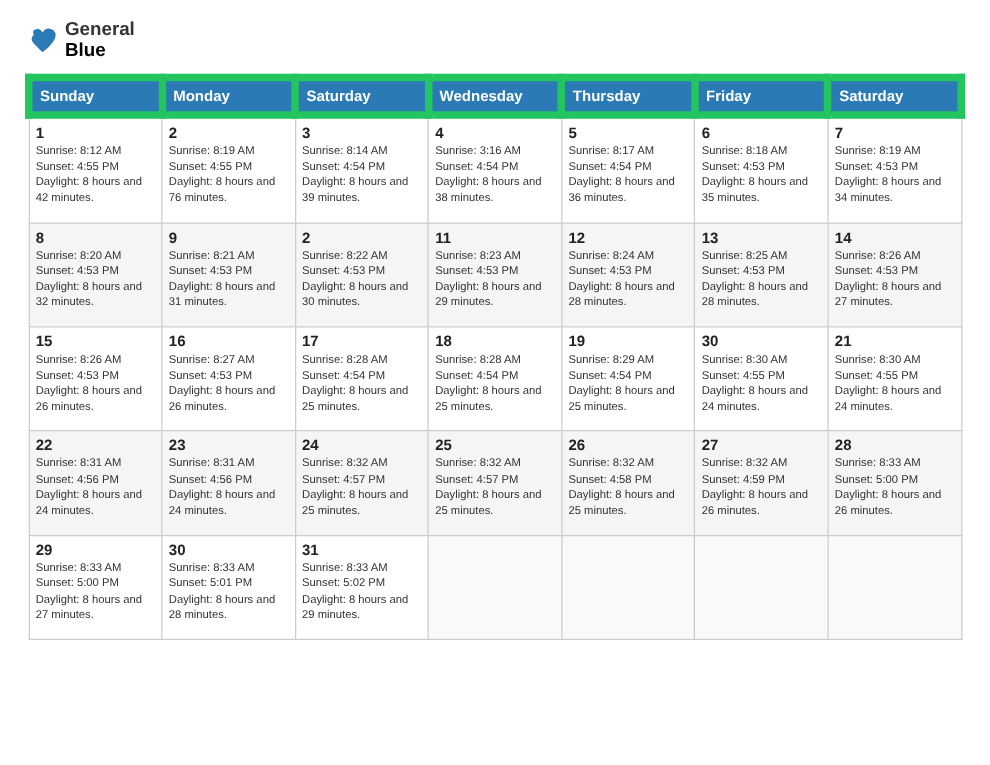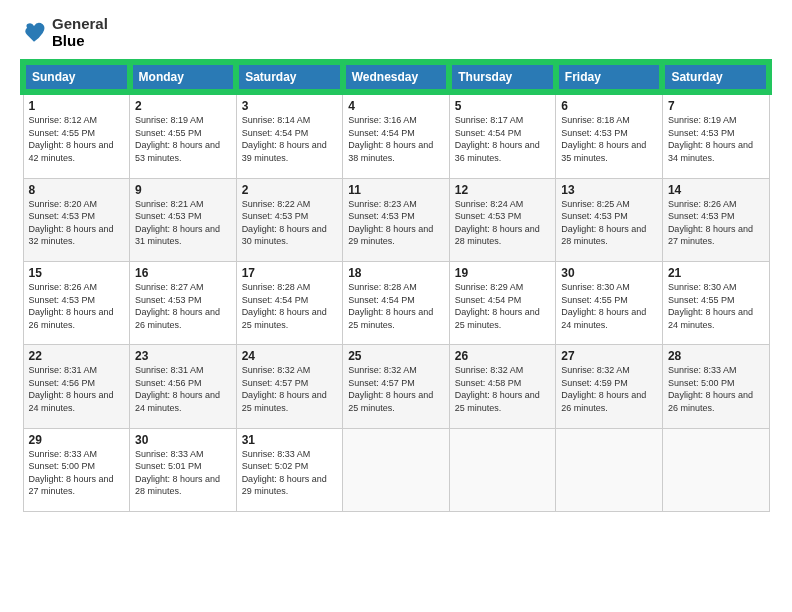--- a/index.html
+++ b/index.html
@@ -140,21 +140,21 @@
           <span>Sunrise: 8:12 AM</span><br>
           <span>Sunset: 4:55 PM</span><br>
           <span>Daylight: 8 hours and 42 minutes.</span>
         </div>
       </td>
           <td>
         <span class="day-number">2</span>
         <div class="day-info">
           <span>Sunrise: 8:19 AM</span><br>
           <span>Sunset: 4:55 PM</span><br>
-          <span>Daylight: 8 hours and 53 minutes.</span>
+          <span>Daylight: 8 hours and 76 minutes.</span>
         </div>
       </td>
           <td>
         <span class="day-number">3</span>
         <div class="day-info">
           <span>Sunrise: 8:14 AM</span><br>
           <span>Sunset: 4:54 PM</span><br>
           <span>Daylight: 8 hours and 39 minutes.</span>
         </div>
       </td>

